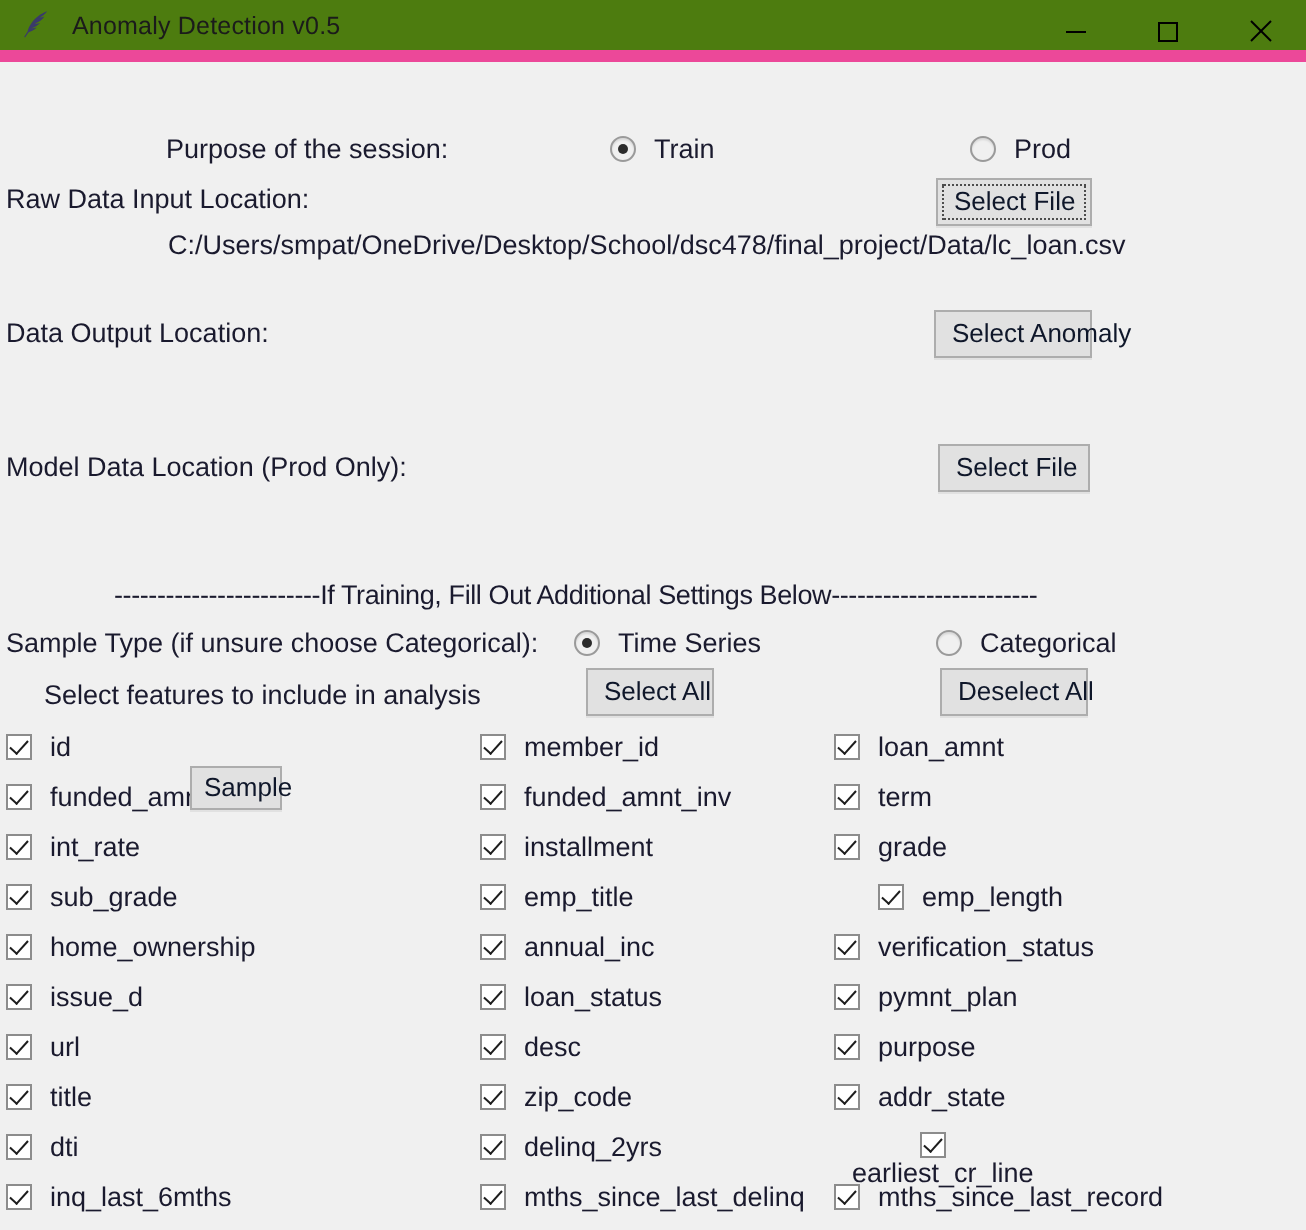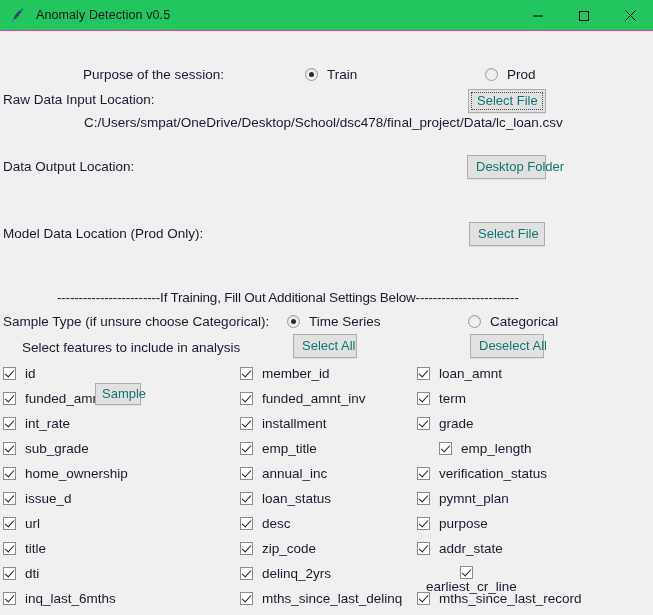--- a/index.html
+++ b/index.html
@@ -12,22 +12,22 @@
     overflow: hidden;
     background: #f0f0f0;
     font-family: "Liberation Sans", sans-serif;
     color: #1a1a2e;
     -webkit-font-smoothing: antialiased;
   }
 
   
   #titlebar {
     height: 31px;
-    background: #22c55e;
-    border-bottom: 1px solid #ec4899;
+    background: #4d7c0f;
+    border-bottom: 6px solid #ec4899;
     display: flex;
     align-items: center;
     position: relative;
     box-sizing: border-box;
   }
   #app-icon {
     width: 17px;
     height: 17px;
     margin-left: 10px;
     margin-right: 9px;
@@ -100,21 +100,21 @@
     white-space: nowrap;
   }
 
   
   .btn {
     background: #e1e1e1;
     border: 1px solid #adadad;
     border-radius: 0;
     font-family: "Liberation Sans", sans-serif;
     font-size: 13px;
-    color: #0f766e;
+    color: #0f172a;
     padding: 0 8px;
     height: 24px;
     line-height: 22px;
     text-align: center;
     white-space: nowrap;
     box-sizing: border-box;
     cursor: default;
     box-shadow: 0 1px 0 rgba(0,0,0,.06);
   }
   .btn.focused {
@@ -206,21 +206,21 @@
     <span class="radio"></span>
     <span class="radio-label">Prod</span>
   </div>
 
   <div class="abs lbl" style="left:3px; top:61px;">Raw Data Input Location:</div>
   <button class="abs btn focused" style="left:468px; top:58px; width:78px;">Select File</button>
 
   <div class="abs" id="path-text" style="left:84px; top:84px;text-align:right;">C:/Users/smpat/OneDrive/Desktop/School/dsc478/final_project/Data/lc_loan.csv</div>
 
   <div class="abs lbl" style="left:3px; top:128px;">Data Output Location:</div>
-  <button class="abs btn" style="left:467px; top:124px; width:79px;">Desktop Folder</button>
+  <button class="abs btn" style="left:467px; top:124px; width:79px;">Select Anomaly</button>
 
   <div class="abs lbl" style="left:3px; top:195px;">Model Data Location (Prod Only):</div>
   <button class="abs btn" style="left:469px; top:191px; width:76px;">Select File</button>
 
   <div class="abs lbl" style="left:3px; top:283px;">Sample Type (if unsure choose Categorical):</div>
 
   <div class="abs" id="divider-line" style="left:57px; top:259px;">------------------------If Training, Fill Out Additional Settings Below------------------------</div>
 
   <div class="abs radio-row" style="left:287px; top:283px;">
     <span class="radio checked"></span>

